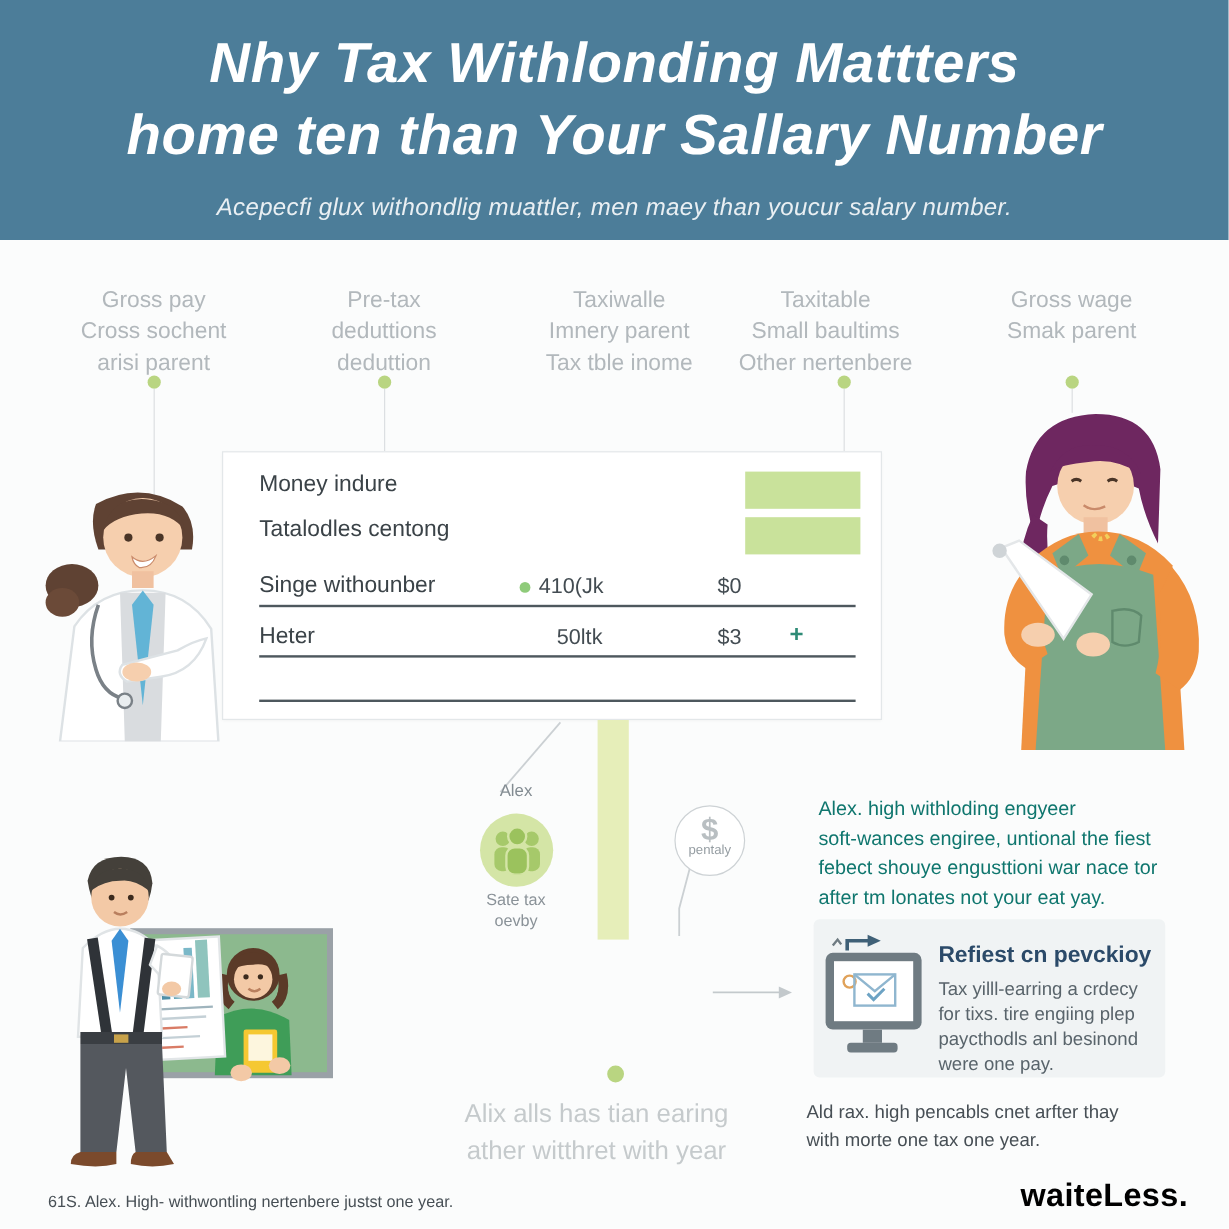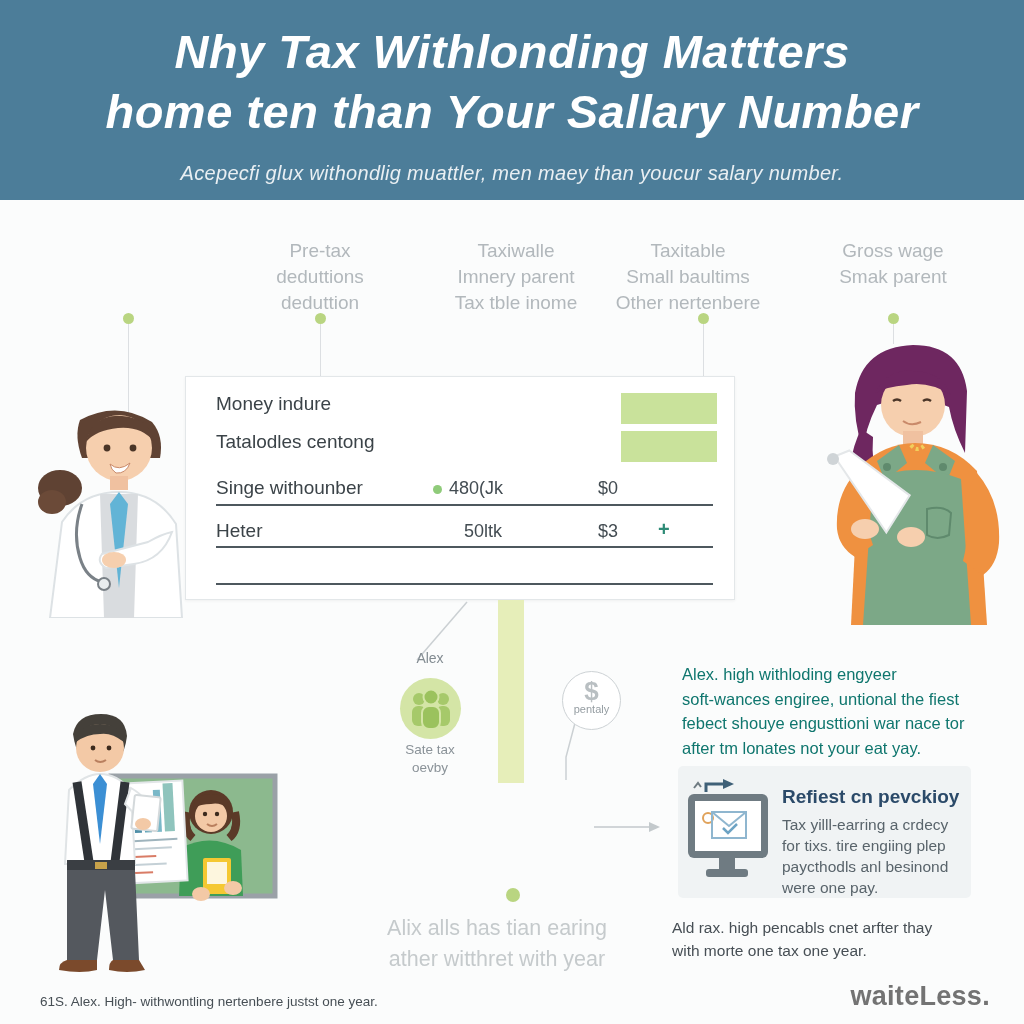--- a/index.html
+++ b/index.html
@@ -55,37 +55,42 @@
   }
   
   .para { position:absolute; left:682px; top:662px; width:305px; font-size:16.5px; line-height:24.5px; color:#0f766e; white-space:pre-line; }
   .ref-card { position:absolute; left:678px; top:766px; width:293px; height:132px; background:#f0f3f4; border-radius:5px; }
   .ref-title { position:absolute; left:104px; top:20px; font-size:19px; font-weight:bold; color:#2b4a69; }
   .ref-body { position:absolute; left:104px; top:48px; font-size:15.5px; line-height:21px; color:#59646b; white-space:pre-line; }
   
   .center-note { position:absolute; left:352px; top:913px; width:290px; text-align:center; font-size:21.5px; line-height:31px; color:#c5cacc; white-space:pre-line; }
   .right-note { position:absolute; left:672px; top:916px; width:320px; font-size:15.5px; line-height:23px; color:#474f55; white-space:pre-line; }
   .footer-note { position:absolute; left:40px; top:994px; font-size:13.5px; color:#474f55; }
-  .brand { position:absolute; right:34px; top:981px; font-size:27px; font-weight:800; color:#737373; letter-spacing:.3px; }
+  .brand { position:absolute; right:34px; top:981px; font-size:27px; font-weight:800; color:#000000; letter-spacing:.3px; }
   svg.overlay { position:absolute; left:0; top:0; pointer-events:none; }
   .illus { position:absolute; }
 </style>
 </head>
 <body>
 
 <div class="page">
 
   <header class="hero">
     <h1>
       <span>Nhy Tax Withlonding Mattters</span><br>
       <span>home ten than Your Sallary Number</span>
     </h1>
     <div class="sub">Acepecfi glux withondlig muattler, men maey than youcur salary number.</div>
   </header>
 
+  <div class="col-label" style="left:23px">
+    <div>Gross pay</div>
+    <div>Cross sochent</div>
+    <div>arisi parent</div>
+  </div>
   <div class="col-label" style="left:215px">
     <div>Pre-tax</div>
     <div>deduttions</div>
     <div>deduttion</div>
   </div>
   <div class="col-label" style="left:411px">
     <div>Taxiwalle</div>
     <div>Imnery parent</div>
     <div>Tax tble inome</div>
   </div>
@@ -109,21 +114,21 @@
   <div class="vline" style="left:893px; top:324px; height:20px;"></div>
 
   <div class="table-card">
     <div class="t-label" style="left:30px; top:16px;">Money indure</div>
     <div class="t-bar" style="top:16px;"></div>
     <div class="t-label" style="left:30px; top:54px;">Tatalodles centong</div>
     <div class="t-bar" style="top:54px;"></div>
 
     <div class="t-label" style="left:30px; top:100px;">Singe withounber</div>
     <div class="t-dot" style="left:247px; top:108px;"></div>
-    <div class="t-val" style="left:263px; top:101px;">480(Jk</div>
+    <div class="t-val" style="left:263px; top:101px;">410(Jk</div>
     <div class="t-val" style="left:412px; top:101px;">$0</div>
     <div class="t-rule" style="top:127px;"></div>
 
     <div class="t-label" style="left:30px; top:143px;">Heter</div>
     <div class="t-val" style="left:278px; top:144px;">50ltk</div>
     <div class="t-val" style="left:412px; top:144px;">$3</div>
     <div class="t-plus" style="left:472px; top:141px;">+</div>
     <div class="t-rule" style="top:169px;"></div>
 
     <div class="t-rule" style="top:206px;"></div>

